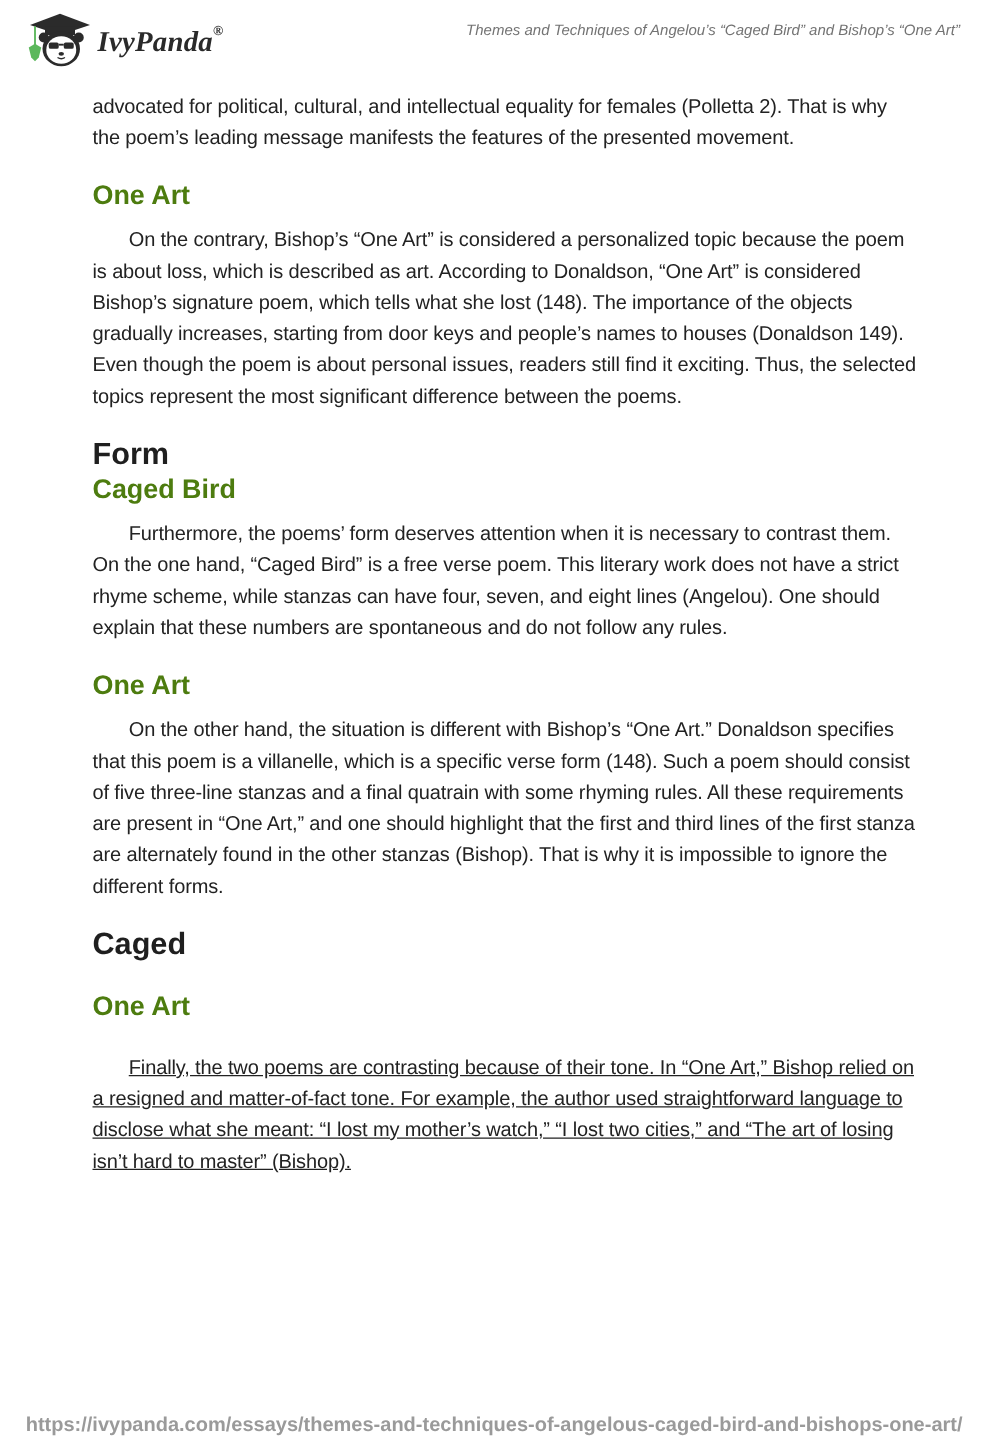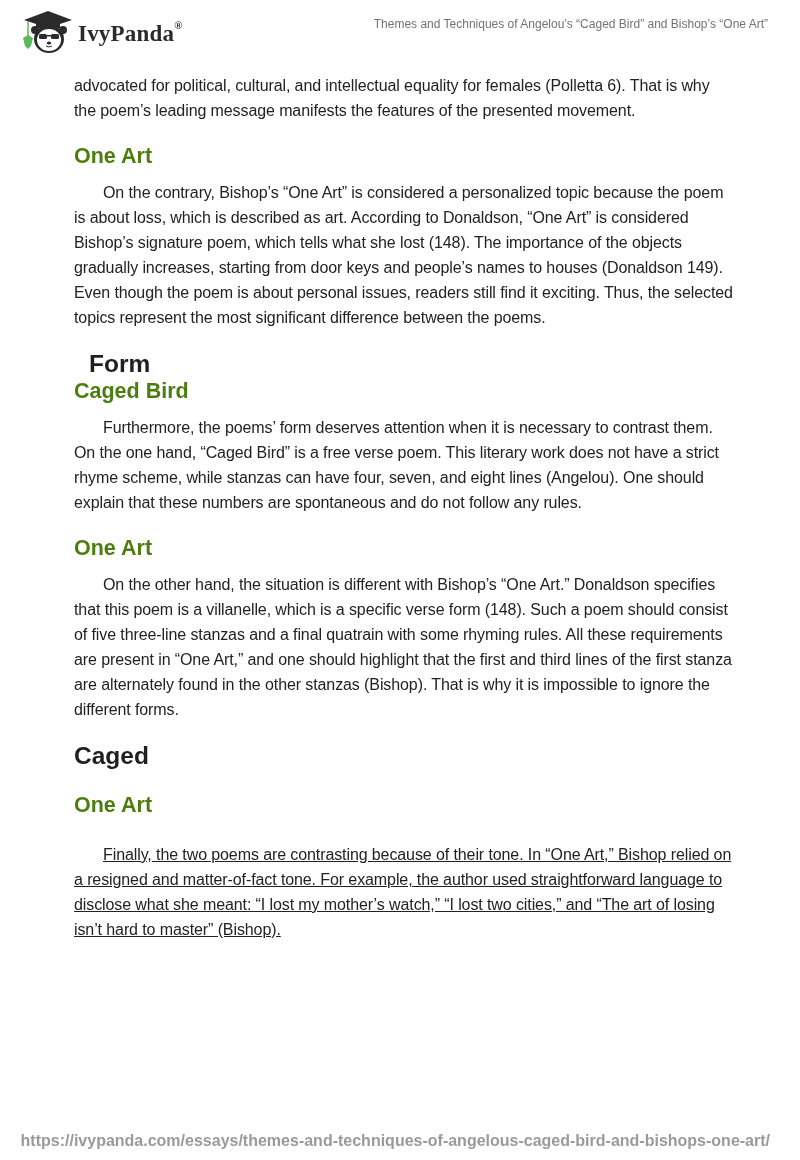--- a/index.html
+++ b/index.html
@@ -1,19 +1,19 @@
 <!DOCTYPE html>
 <html><head>
   <meta charset="utf-8">
   <style>
     * { box-sizing: border-box; margin: 0; padding: 0; }
     html, body { width: 800px; height: 1160px; background: #ffffff; overflow: hidden; }
     body { position: relative; font-family: "Liberation Sans", sans-serif; color: #222222; }
 
-    .header { position: absolute; top: 0; left: 0; width: 800px; height: 62px; }
+    .header { position: absolute; top: 0; left: 0; width: 800px; height: 62px; font-style: italic; }
     .logo { position: absolute; left: 18px; top: 8px; display: flex; align-items: center; }
     .logo-mark { width: 56px; height: 48px; }
     .logo-text { font-family: "Liberation Serif", serif; font-weight: bold; font-size: 23px; color: #2a2a2a; margin-left: 4px; margin-top: 4px; letter-spacing: 0.2px; }
     .logo-text sup { font-size: 11px; vertical-align: top; position: relative; top: -2px; }
     .doc-title { position: absolute; right: 32px; top: 17px; font-size: 12px; color: #737373; white-space: nowrap; }
 
     .content { position: absolute; left: 74px; top: 70px; width: 660px; }
     p.body { font-size: 16px; line-height: 25px; color: #222; letter-spacing: -0.1px; }
     p.body.indent { text-indent: 29px; }
     h2 { font-size: 24.5px; font-weight: bold; color: #1f1f1f; line-height: 28px; }
@@ -46,26 +46,26 @@
 
       <ellipse cx="31" cy="35" rx="2.2" ry="1.5" fill="#2b2b2b"></ellipse>
       <path d="M28,38 Q31,40 34,38" stroke="#2b2b2b" stroke-width="1" fill="none"></path>
     </svg>
     <span class="logo-text"><span>IvyPanda</span><sup>®</sup></span>
   </div>
   <div class="doc-title">Themes and Techniques of Angelou’s “Caged Bird” and Bishop’s “One Art”</div>
 </div>
 
 <div class="content">
-  <p class="body" style="margin-top:3px;">advocated for political, cultural, and intellectual equality for females (Polletta 6). That is why the poem’s leading message manifests the features of the presented movement.</p>
+  <p class="body" style="margin-top:3px;">advocated for political, cultural, and intellectual equality for females (Polletta 2). That is why the poem’s leading message manifests the features of the presented movement.</p>
 
   <h3 style="margin-top:20px;">One Art</h3>
   <p class="body indent" style="margin-top:11px;">On the contrary, Bishop’s “One Art” is considered a personalized topic because the poem is about loss, which is described as art. According to Donaldson, “One Art” is considered Bishop’s signature poem, which tells what she lost (148). The importance of the objects gradually increases, starting from door keys and people’s names to houses (Donaldson 149). Even though the poem is about personal issues, readers still find it exciting. Thus, the selected topics represent the most significant difference between the poems.</p>
 
-  <h2 style="margin-top:20px;margin-left:15px;">Form</h2>
+  <h2 style="margin-top:20px;">Form</h2>
 
   <h3 style="">Caged Bird</h3>
   <p class="body indent" style="margin-top:11px;">Furthermore, the poems’ form deserves attention when it is necessary to contrast them. On the one hand, “Caged Bird” is a free verse poem. This literary work does not have a strict rhyme scheme, while stanzas can have four, seven, and eight lines (Angelou). One should explain that these numbers are spontaneous and do not follow any rules.</p>
 
   <h3 style="margin-top:20px;">One Art</h3>
   <p class="body indent" style="margin-top:11px;">On the other hand, the situation is different with Bishop’s “One Art.” Donaldson specifies that this poem is a villanelle, which is a specific verse form (148). Such a poem should consist of five three-line stanzas and a final quatrain with some rhyming rules. All these requirements are present in “One Art,” and one should highlight that the first and third lines of the first stanza are alternately found in the other stanzas (Bishop). That is why it is impossible to ignore the different forms.</p>
 
   <h2 style="margin-top:20px;">Caged</h2>
   <h3 style="margin-top:22px;">One Art</h3>
   <p class="body indent" style="margin-top:24px;text-decoration:underline;">Finally, the two poems are contrasting because of their tone. In “One Art,” Bishop relied on a resigned and matter-of-fact tone. For example, the author used straightforward language to disclose what she meant: “I lost my mother’s watch,” “I lost two cities,” and “The art of losing isn’t hard to master” (Bishop).</p>

